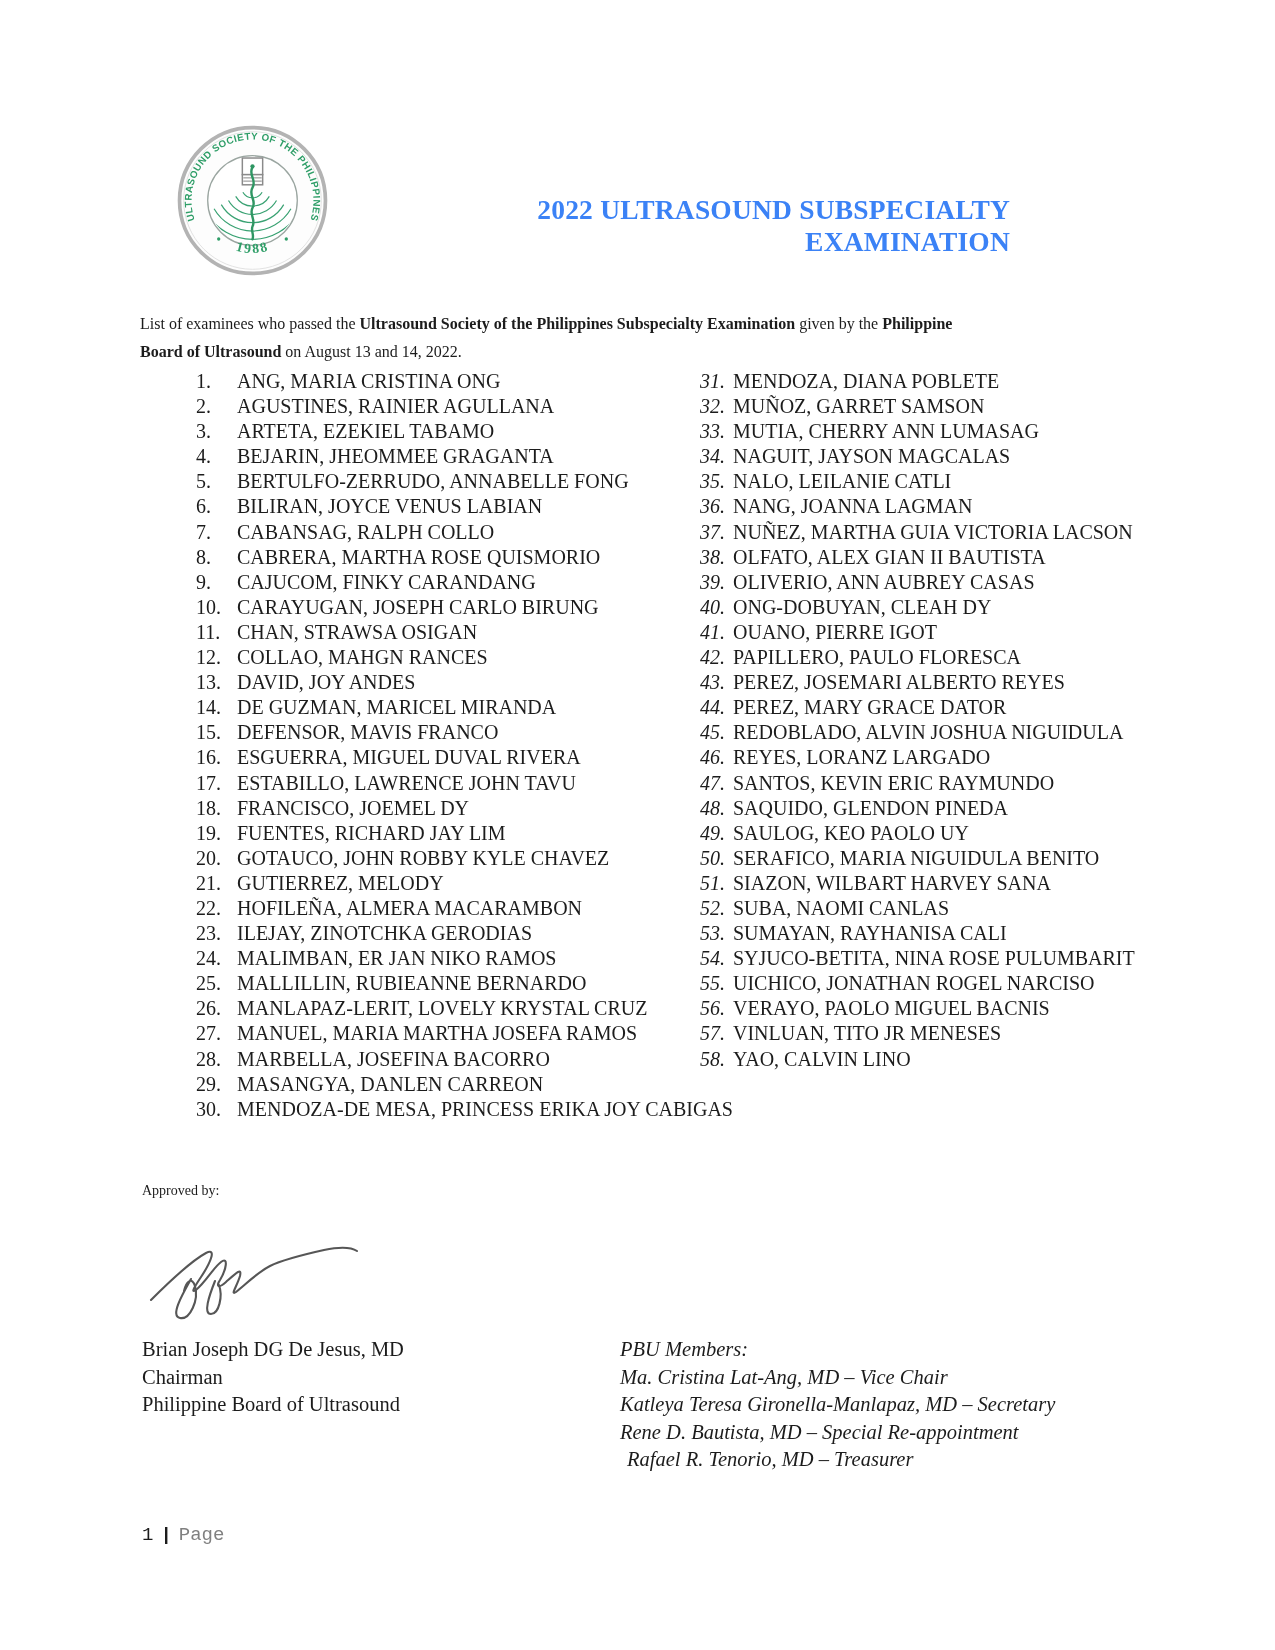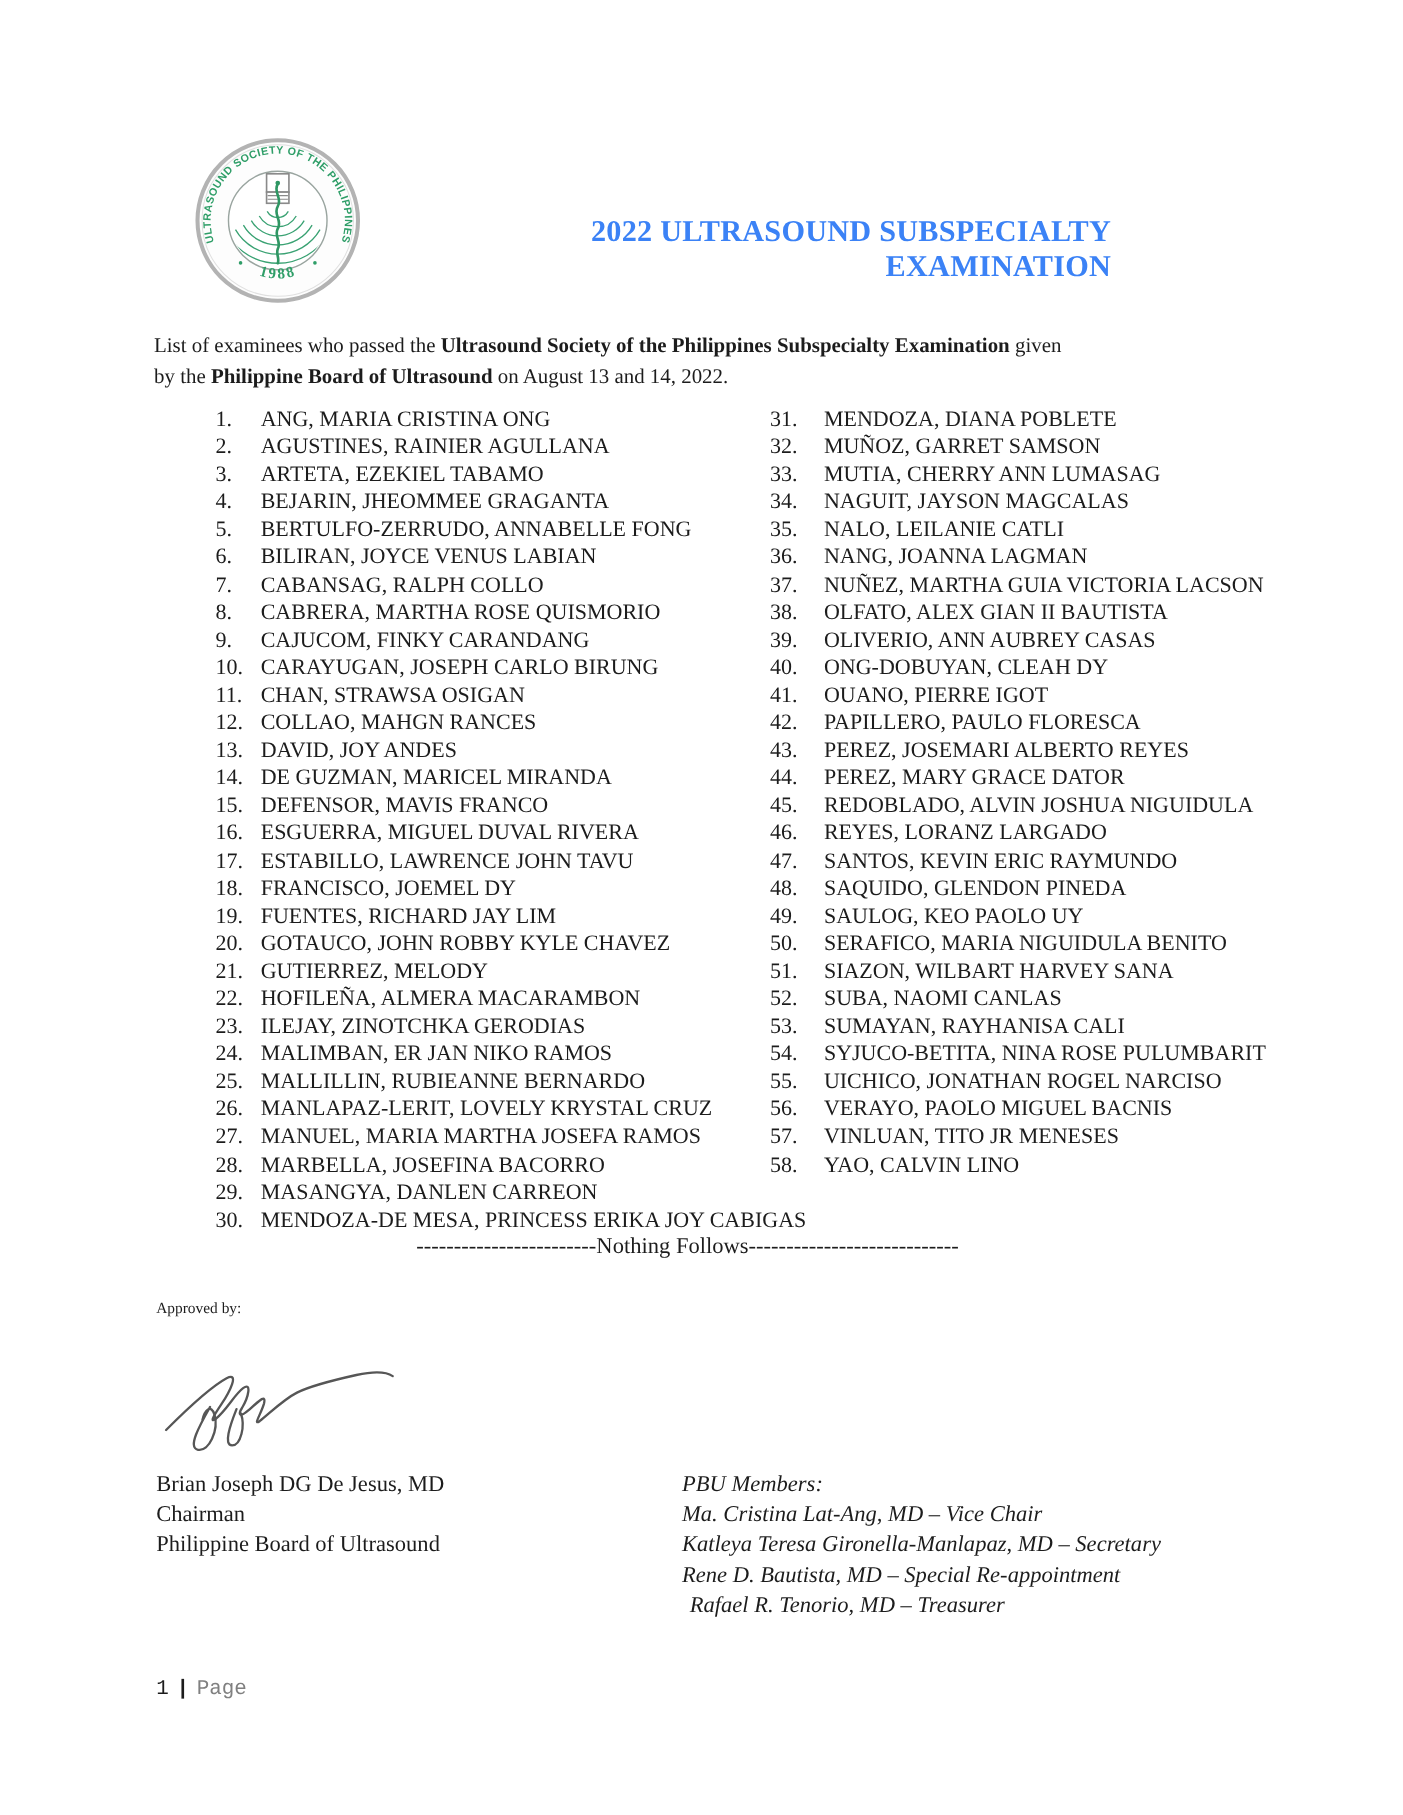--- a/index.html
+++ b/index.html
@@ -5,27 +5,27 @@
   html,body { margin:0; padding:0; background:#ffffff; }
   .page {
     position:relative; width:1275px; height:1650px; background:#ffffff;
     font-family:"Liberation Serif", serif; color:#1c1c1c; overflow:hidden;
   }
   .logo { position:absolute; left:174px; top:121px; width:157px; height:159px; }
   .title {
     position:absolute; left:330px; top:194px; width:680px; text-align:right;
     font-size:27.5px; font-weight:bold; letter-spacing:0.2px; color:#3b82f6;
   }
-  .intro { position:absolute; left:140px; top:282px; width:848px; font-size:19px; line-height:27.5px; }
+  .intro { position:absolute; left:140px; top:294px; width:848px; font-size:16px; line-height:27.5px; }
   .list-col { position:absolute; top:369px; font-size:20px; }
   .list-left  { left:196px; }
   .list-right { left:700px; }
   .row { display:flex; height:25.1px; line-height:25.1px; white-space:nowrap; }
   .list-left  .num { width:41px; flex:0 0 41px; }
-  .list-right .num { margin-right:24px; }
+  .list-right .num { margin-right:8px;font-style:italic; }
   .nothing {
     position:absolute; left:180px; top:1121px; width:890px; text-align:center;
     font-size:20.5px; line-height:25px; white-space:nowrap;
   }
   .approved { position:absolute; left:142px; top:1183px; font-size:14px; }
   .signature { position:absolute; left:145px; top:1234px; width:218px; height:92px; }
   .sig-block { position:absolute; font-size:20.5px; line-height:27.5px; }
   .chairman-block { left:142px; top:1336px; }
   .pbu-block { left:620px; top:1336px;font-style:italic; }
   .pbu-members > div:last-child { padding-left:7px; }
@@ -315,21 +315,20 @@
       <div class="row">
         <span class="num">57.</span>
         <span class="name">VINLUAN, TITO JR MENESES</span>
       </div>
       <div class="row">
         <span class="num">58.</span>
         <span class="name">YAO, CALVIN LINO</span>
       </div>
     </div>
 
-  <div class="nothing">------------------------Nothing Follows----------------------------</div>
 
   <div class="approved">Approved by:</div>
 
   <svg class="signature" viewBox="0 0 218 92" aria-hidden="true">
     <g fill="none" stroke="#3f3f3f" stroke-width="2.1" stroke-linecap="round" opacity="0.88">
       <path d="M 6,66 C 26,46 48,26 61,19 C 73,13 64,31 56,43 C 50,52 45,60 51,56 C 61,48 68,34 76,28 C 84,22 81,36 75,46 C 71,52 73,55 81,48 C 91,39 97,33 95,42 C 92,52 85,62 91,58 C 101,50 113,38 125,32 C 139,25 161,20 179,16 C 193,13 206,13 212,17"></path>
       <path d="M 46,45 C 37,61 25,82 35,84 C 45,86 54,66 50,52 C 47,42 41,48 39,57"></path>
       <path d="M 70,47 C 64,62 58,80 66,80 C 74,80 78,62 74,51"></path>
     </g>
   </svg>

